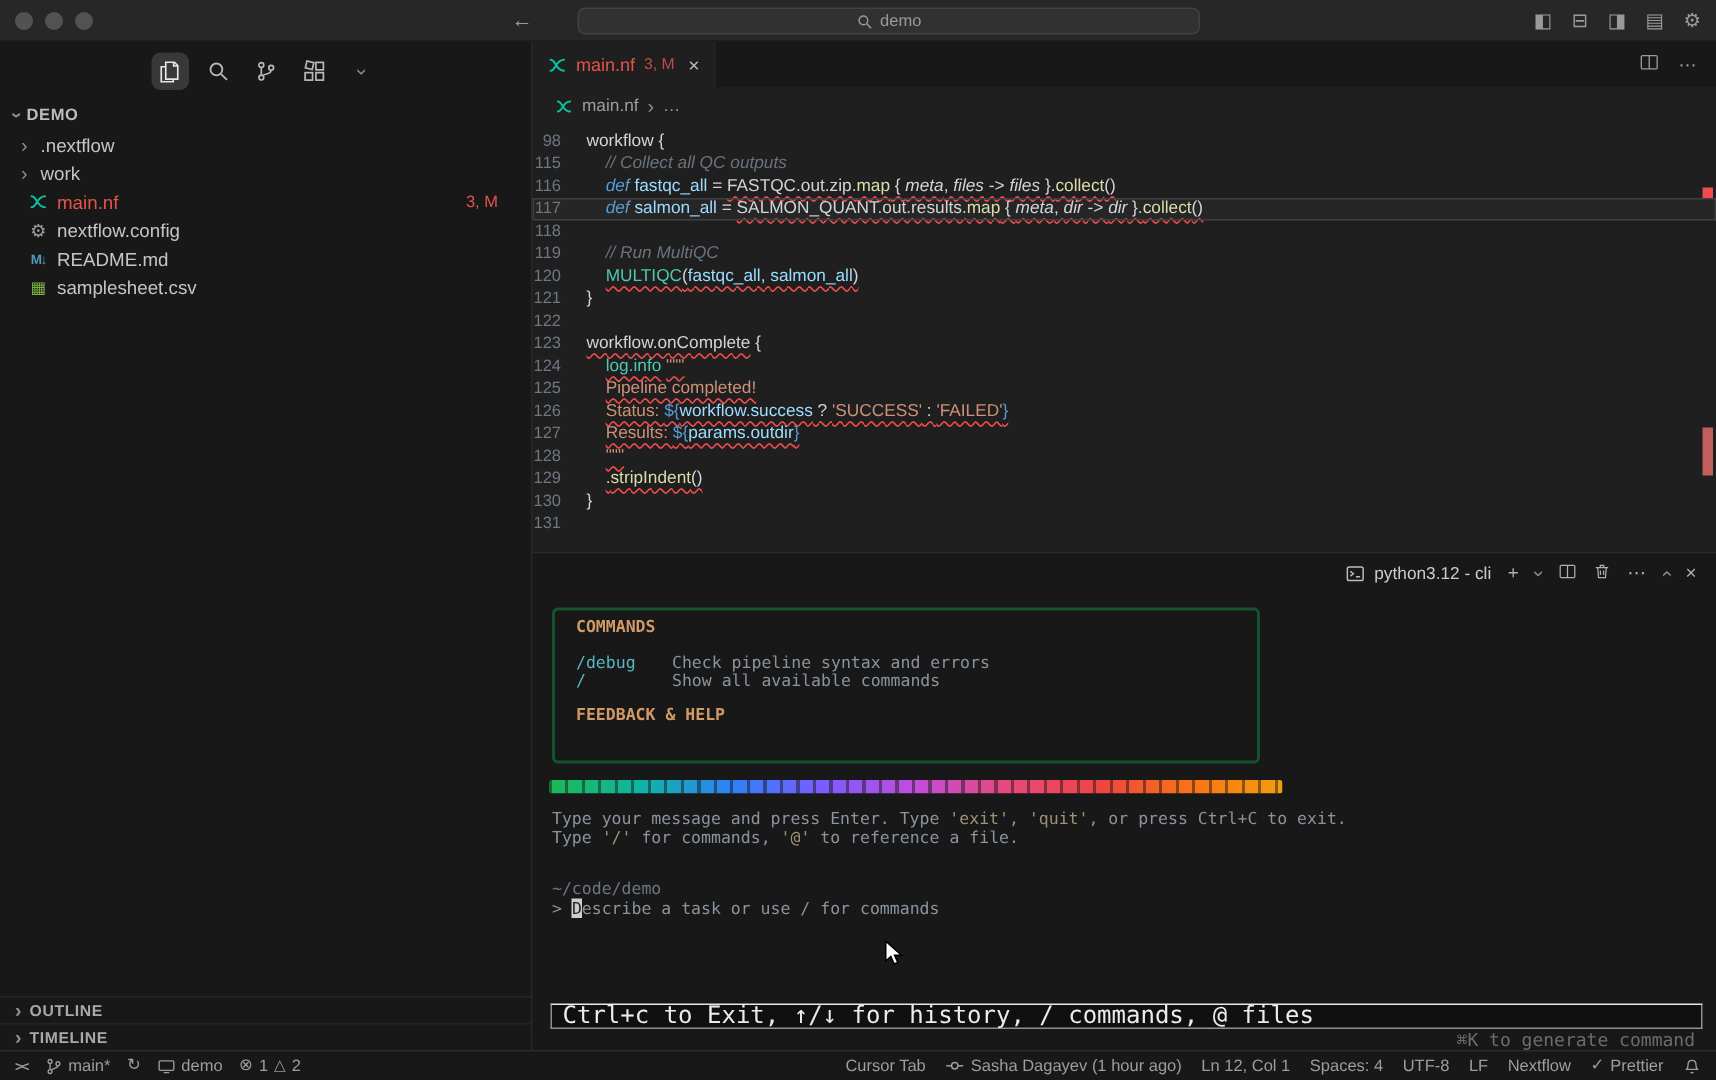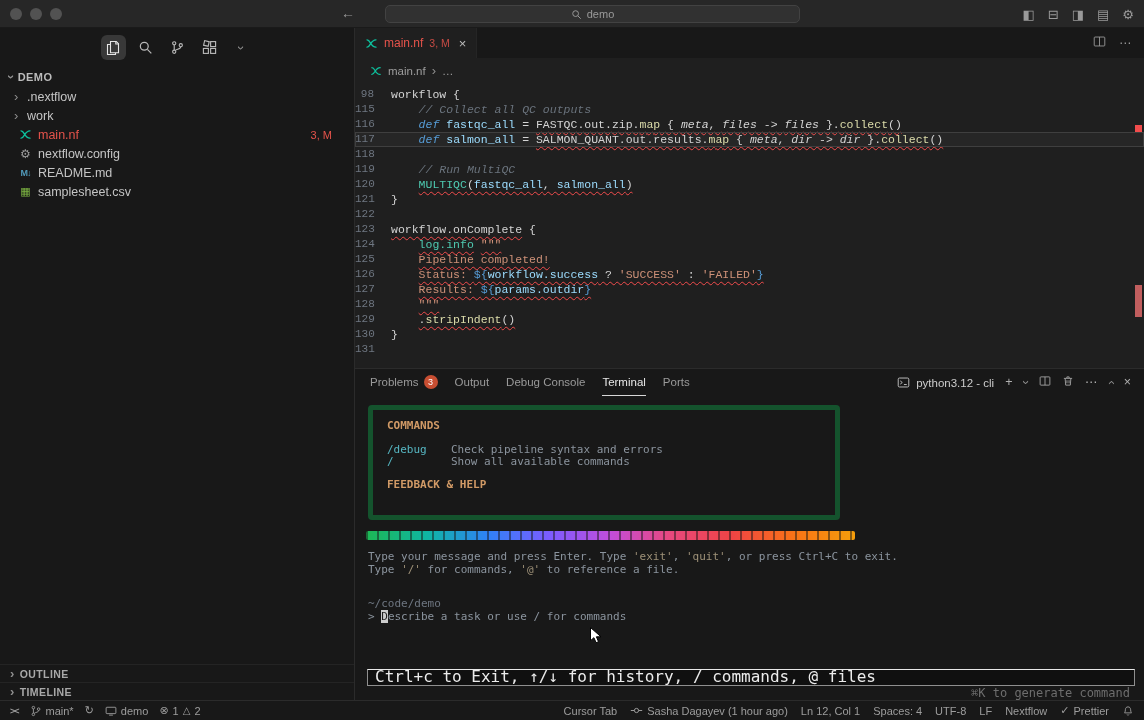--- a/index.html
+++ b/index.html
@@ -41,21 +41,21 @@
 
 .editor-col{flex:1;min-width:0;display:flex;flex-direction:column}
 .tabbar{height:30px;flex:none;background:#181818;display:flex;align-items:stretch}
 .tab{display:flex;align-items:center;gap:6px;padding:0 10px;background:#1f1f1f;border-right:1px solid #252525;cursor:pointer}
 .tab-label{font-size:12px;color:#e5534b}
 .tab-badge{font-size:10.5px;color:#e5534b;opacity:.85}
 .tab-close{color:#bdbdbd;font-size:13px;margin-left:3px}
 .tab-actions{margin-left:auto;display:flex;align-items:center;gap:13px;padding-right:13px;color:#9a9a9a}
 .breadcrumb{height:25px;flex:none;display:flex;align-items:center;gap:6px;padding-left:15px;font-size:11.5px;color:#9d9d9d;background:#1f1f1f}
 .code-area{flex:1;min-height:0;position:relative;background:#1f1f1f;padding-top:4px;
-  font-family:Liberation Mono, monospace;font-size:11.5px}
+  font-family:Liberation Sans, sans-serif;font-size:11.5px}
 .crow{display:flex;height:15px;line-height:15px;white-space:pre}
 .ln{width:36px;flex:none;text-align:right;padding-right:17px;color:#6e7681;font-size:11px}
 .ctext{white-space:pre;color:#d4d4d4}
 .crow.hl{background:rgba(130,130,130,.08);outline:1px solid #3f3f3f;outline-offset:-1px}
 .pln{color:#d4d4d4}
 .cmt{color:#6a737d;font-style:italic}
 .kw{color:#569cd6;font-style:italic}
 .ik{color:#569cd6}
 .var{color:#9cdcfe}
 .fn{color:#dcdcaa}
@@ -72,21 +72,21 @@
 .panel-tabs{height:27px;flex:none;display:flex;align-items:center;gap:17px;padding-left:15px;font-size:11.5px;color:#9a9a9a}
 .ptab{display:flex;align-items:center;gap:5px;height:100%;cursor:pointer;border-bottom:1px solid transparent}
 .ptab.active{color:#e7e7e7;border-bottom-color:#d7d7d7}
 .pbadge{min-width:14px;height:14px;padding:0 3px;border-radius:8px;background:#c84e32;color:#fff;font-size:9px;display:flex;align-items:center;justify-content:center}
 .panel-actions{margin-left:auto;display:flex;align-items:center;gap:11px;padding-right:13px;color:#b0b0b0;font-size:12.5px}
 .pa-profile{display:flex;align-items:flex-end;gap:6px;font-size:11.5px;color:#cccccc}
 .panel-actions .gly{cursor:pointer}
 
 
 .term{flex:1;position:relative;padding:9px 10px 0 13px;font-family:"DejaVu Sans Mono","Liberation Mono",monospace;font-size:11px;line-height:12.5px;color:#8b949e}
-.cmd-box{width:472px;border:5px solid #14532d;border-radius:4px;padding:10px 10px 13px 14px;margin-bottom:11px}
+.cmd-box{width:472px;border:2px solid #14532d;border-radius:4px;padding:5px 10px 13px 14px;margin-bottom:11px}
 .t-title{color:#d19a66;font-weight:bold;margin-bottom:11px}
 .cmd-row{display:flex;line-height:12px;margin-bottom:0}
 .cmd-c{color:#56b6c2;width:64px;flex:none}
 .cmd-d{color:#8b949e}
 .fb-row{display:flex}
 .fb-link{color:#58a6ff;text-decoration:underline;cursor:pointer}
 .rainbow{width:489px;height:9px;border-radius:2px;margin:0 0 11px -2px;
   background-image:repeating-linear-gradient(90deg,rgba(24,24,24,.5) 0 2px,transparent 2px 11px),
   linear-gradient(90deg,#1db954,#0fb5a3,#2f81f7,#7c5cff,#c24ddb,#e8487c,#ef4444,#f97316,#f59e0b)}
 .q{color:#9e9178}
@@ -282,38 +282,20 @@
             <div class="crow"><span class="ln">131</span><span class="ctext"></span></div>
           </div>
         <div class="ruler">
           <span class="rmark1"></span>
           <span class="rmark2"></span>
         </div>
       </div>
 
       <div class="panel">
         <div class="panel-tabs">
-          <span id="ptabs" style="display:flex;gap:17px;height:100%;align-items:stretch">
-              <span class="ptab">
-                <span>Problems</span>
-                <span class="pbadge">3</span>
-              </span>
-              <span class="ptab">
-                <span>Output</span>
-              </span>
-              <span class="ptab">
-                <span>Debug Console</span>
-              </span>
-              <span class="ptab active">
-                <span>Terminal</span>
-              </span>
-              <span class="ptab">
-                <span>Ports</span>
-              </span>
-            </span>
           <div class="panel-actions">
             <span class="pa-profile">
               <svg width="13" height="13" viewBox="0 0 16 16" fill="none" stroke="#bdbdbd" stroke-width="1.2">
                   <rect x="1.5" y="2.5" width="13" height="11" rx="1.5"></rect>
                   <path d="M4 6l2.5 2L4 10M8.5 10.5H12"></path>
                 </svg>
               <span>python3.12 - cli</span>
             </span>
             <span class="gly">+</span>
             <span class="chev down gly">›</span>

